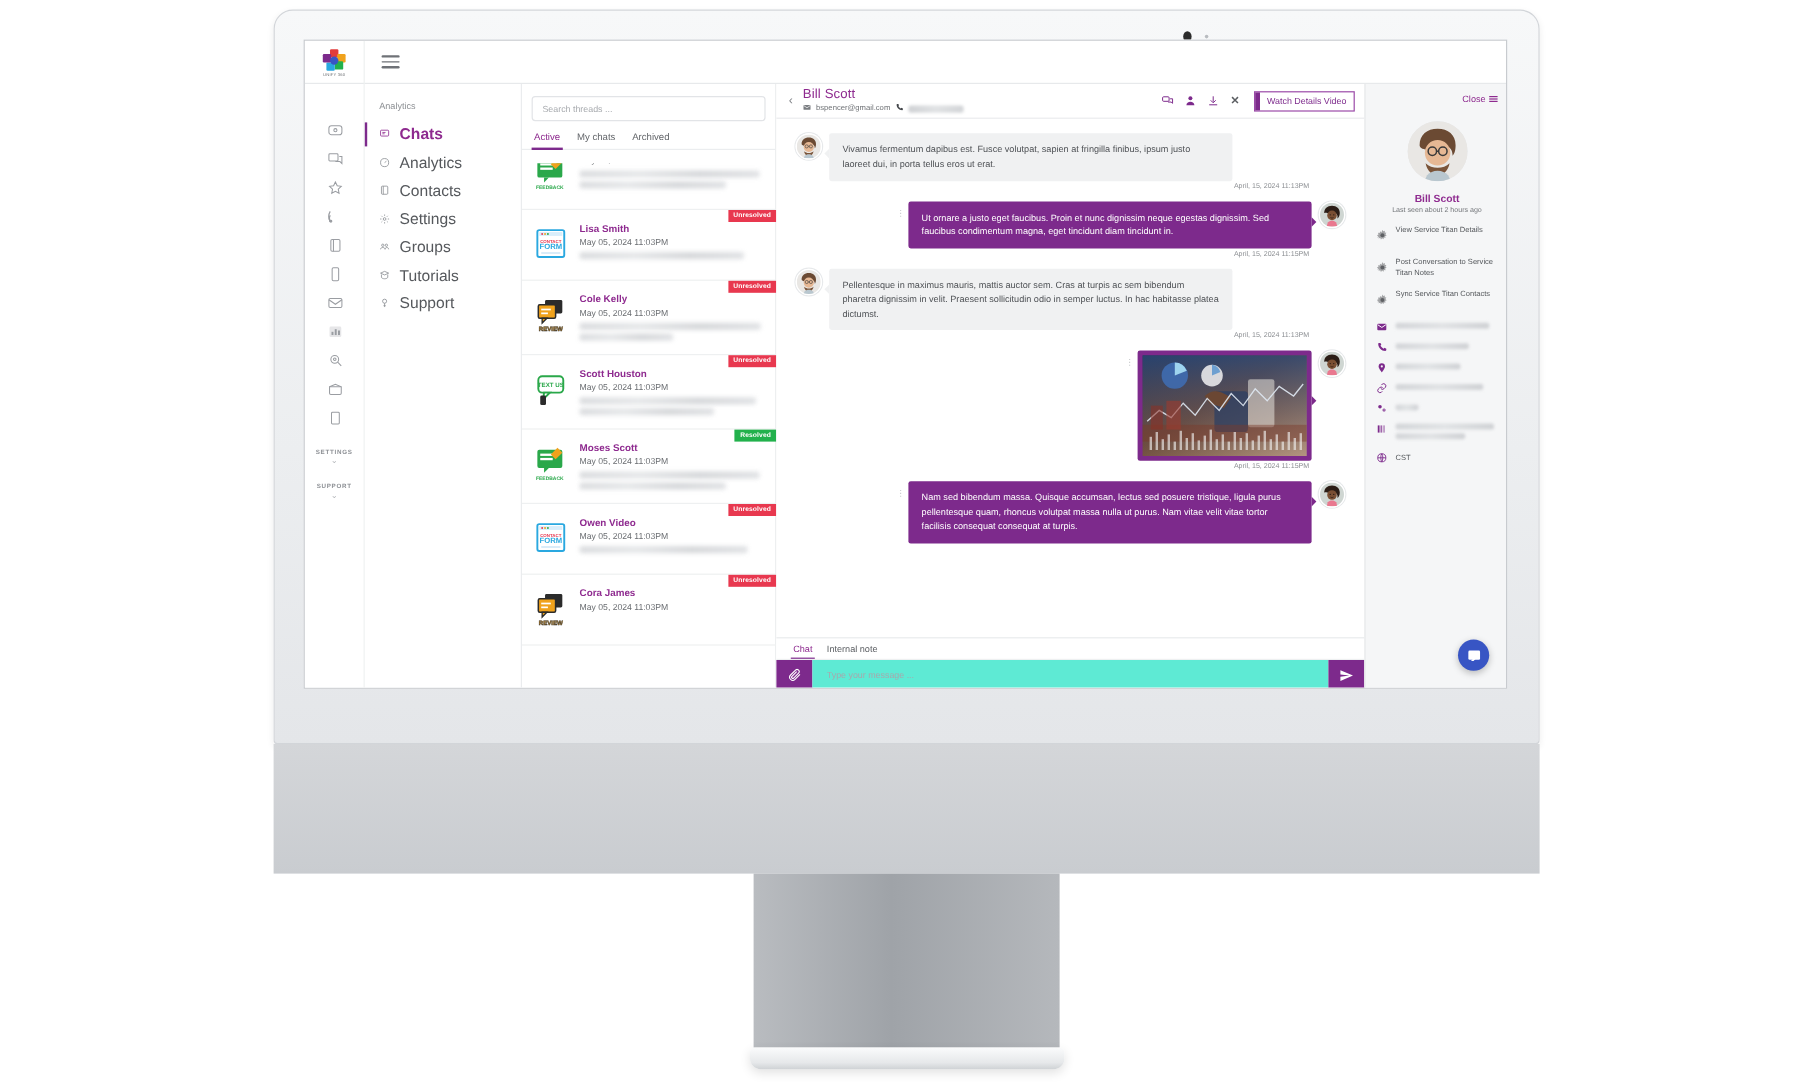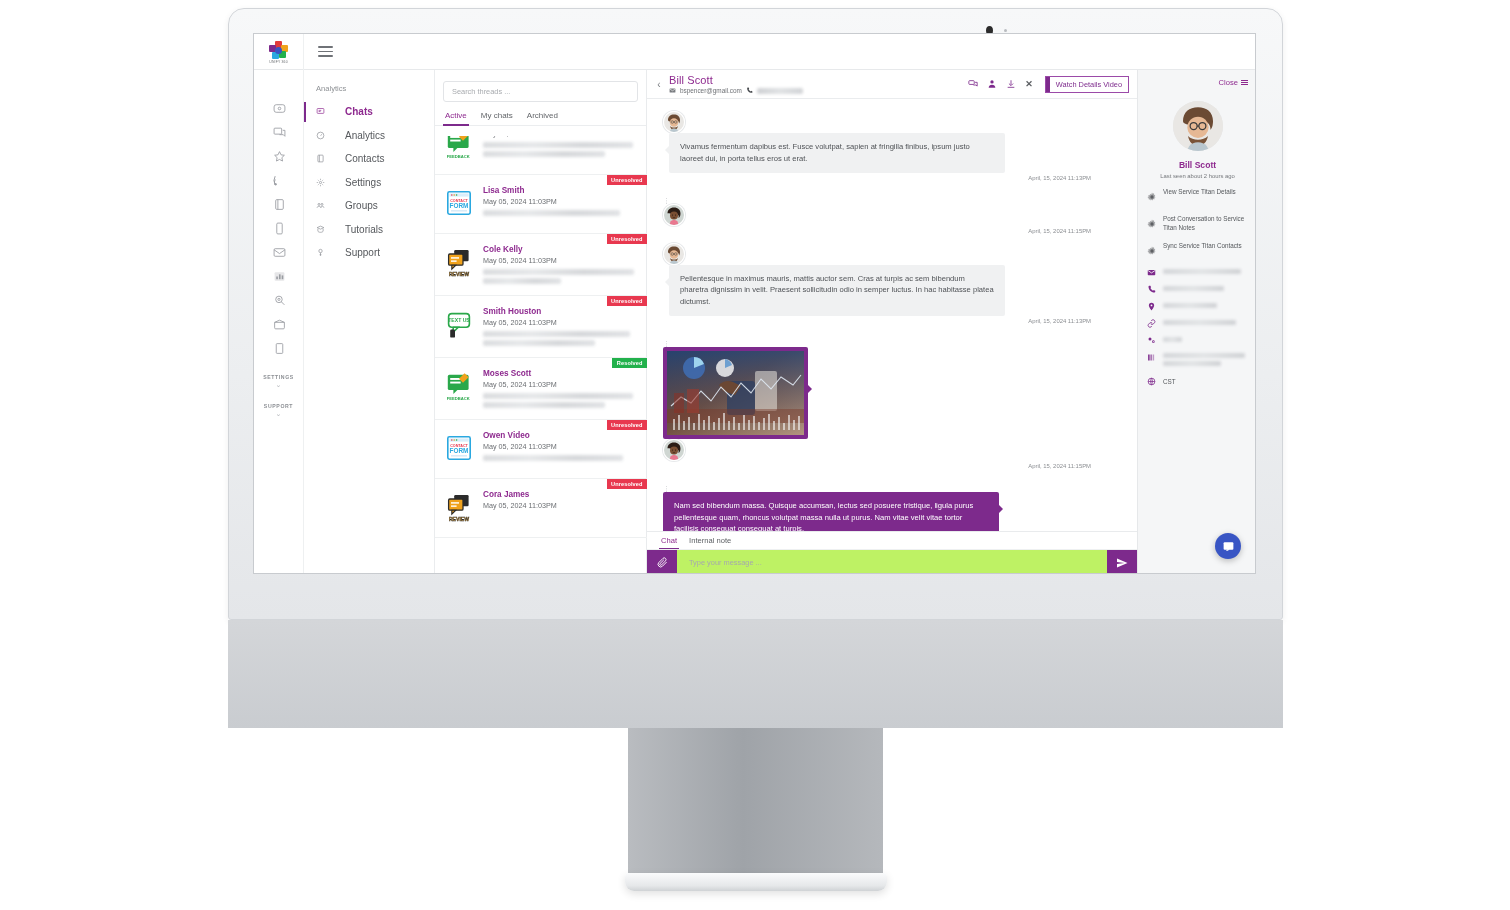--- a/index.html
+++ b/index.html
@@ -70,22 +70,22 @@
                color:#9a9da2; }
   .rail-icon svg { width:13px; height:13px; }
   .rail-group { margin-top:14px; text-align:center; }
   .rail-group-label { font-size:5.2px; letter-spacing:.6px; color:#8c8f94; font-weight:700; }
   .rail-group-caret { font-size:7px; color:#b4b7bb; line-height:9px; }
 
   
   #nav-panel { position:absolute; left:50px; top:36px; width:131px; height:505px; background:#fff;
                border-right:1px solid #eaecee; padding-top:14px; }
   #nav-title { font-size:7.6px; color:#8e9195; padding-left:12px; margin-bottom:7px; }
-  .nav-item { height:23.5px; display:flex; align-items:center; padding-left:12px; gap:20px;
-              font-size:10px; color:#55585c; position:relative; }
+  .nav-item { height:23.5px; display:flex; align-items:center; padding-left:12px; gap:8px;
+              font-size:13px; color:#55585c; position:relative; }
   .nav-item .nav-ico { width:9px; height:9px; color:#8b8e93; display:flex; align-items:center; }
   .nav-item .nav-ico svg { width:9px; height:9px; }
   .nav-item.active { color:#8e2a8f; font-weight:600; }
   .nav-item.active .nav-ico { color:#8e2a8f; }
   .nav-item.active::before { content:""; position:absolute; left:0; top:2px; bottom:2px; width:2.2px;
                              background:#7d2a8c; }
 
   
   #thread-panel { position:absolute; left:181px; top:36px; width:212px; height:505px; background:#fff;
                   border-right:1px solid #e9ebed; }
@@ -129,21 +129,21 @@
   #convo-actions { display:flex; align-items:center; gap:9px; }
   .head-ico { color:#7d2a8c; display:flex; }
   .head-ico svg { width:10px; height:10px; }
   #close-x { font-size:9px; color:#5b5e62; font-weight:600; }
   #watch-btn { display:flex; align-items:stretch; border:1px solid #9b4aa8; margin-left:3px; }
   #watch-btn .bar { width:4px; background:#7d2a8c; }
   #watch-btn .lbl { font-size:7.4px; color:#7d2a8c; padding:3px 6px; }
 
   #msg-scroll { position:absolute; left:0; top:29px; width:490px; height:432px; overflow:hidden;
                 padding:12px 16px 0 16px; }
-  .msg { display:flex; align-items:flex-start; margin-bottom:2px;flex-direction:column; }
+  .msg { display:flex; align-items:flex-start; margin-bottom:2px; }
   .msg.in { justify-content:flex-start; }
   .msg.out { justify-content:flex-end; }
   .avatar { width:22px; height:22px; border-radius:50%; flex:0 0 22px; overflow:hidden;
             border:1.5px solid #fff; box-shadow:0 0 0 1px #e7e9eb; }
   .avatar svg { display:block; width:100%; height:100%; }
   .bubble { max-width:336px; padding:8px 11px; font-size:7.6px; line-height:1.55; border-radius:2px;
             position:relative; }
   .bubble.in { background:#f0f1f2; color:#4f5256; margin-left:6px; }
   .bubble.out { background:#7d2a8c; color:#fff; margin-right:6px; }
   .bubble.in::before { content:""; position:absolute; left:-4px; top:13px; width:0;height:0;
@@ -163,21 +163,21 @@
               border-top:1px solid #e9ebed; background:#fff; }
   #composer-tabs { display:flex; gap:12px; padding:4px 0 0 14px; height:17px; }
   .comp-tab { font-size:7.6px; color:#5c5f63; position:relative; padding-bottom:4px; }
   .comp-tab.active { color:#8e2a8f; }
   .comp-tab.active::after { content:""; position:absolute; left:-2px; right:-2px; bottom:0;
                             height:1.5px; background:#7d2a8c; }
   #composer-row { display:flex; height:26px; border-top:1px solid #eef0f1; }
   #attach-btn { width:30px; background:#7d2a8c; display:flex; align-items:center; justify-content:center; }
   #attach-btn svg { width:11px; height:11px; color:#fff; }
   #msg-input { flex:1; border:none; outline:none; font-size:7.4px; color:#6d7075; padding:0 12px;
-               font-family:"Liberation Sans", sans-serif; background:#bef264; }
+               font-family:"Liberation Sans", sans-serif; background:#5eead4; }
   #msg-input::placeholder { color:#a6a9ad; }
   #send-btn { width:30px; background:#7d2a8c; display:flex; align-items:center; justify-content:center; }
   #send-btn svg { width:12px; height:12px; color:#fff; }
 
   
   #contact-panel { position:absolute; left:883px; top:36px; width:120px; height:505px;
                    background:#f5f6f7; border-left:1px solid #e6e8ea; padding:8px 9px 0 9px; }
   #close-row { text-align:right; font-size:7.6px; color:#8e2a8f; display:flex; justify-content:flex-end;
                align-items:center; gap:3px; }
   #close-row .bars { display:inline-block; width:7px; }
@@ -470,21 +470,21 @@
           <span class="thread-badge unresolved">Unresolved</span>
           <div class="thread-ico">
             <svg viewBox="0 0 40 40">
                 <rect x="7" y="7" width="26" height="17" rx="4" fill="#fff" stroke="#2aa84a" stroke-width="2"></rect>
                 <path d="M13 24l-1 7 7-7z" fill="#fff" stroke="#2aa84a" stroke-width="2"></path>
                 <text x="20" y="18" font-size="6.4" fill="#2aa84a" text-anchor="middle" font-family="Liberation Sans" font-weight="bold">TEXT US</text>
                 <rect x="9" y="27" width="6" height="10" rx="1.5" fill="#2b2b2b"></rect>
               </svg>
           </div>
           <div class="thread-body">
-            <div class="thread-name">Smith Houston</div>
+            <div class="thread-name">Scott Houston</div>
             <div class="thread-date">May 05, 2024 11:03PM</div>
             <div class="thread-preview">
               <div class="blur-line" style="width:94%"></div>
                 <div class="blur-line" style="width:72%"></div>
             </div>
           </div>
         </div>
 
 
         <div class="thread-row">
@@ -615,20 +615,21 @@
                 <path d="M12 28c1 5 4 8 8 8s7-3 8-8c-2 2-5 3-8 3s-6-1-8-3z" fill="#7a5439"></path>
                 <path d="M13 36c2-2 4-3 7-3s5 1 7 3l2 4H11z" fill="#b9c7cf"></path>
               </svg>
           </div>
           <div class="bubble in">Vivamus fermentum dapibus est. Fusce volutpat, sapien at fringilla finibus, ipsum justo laoreet dui, in porta tellus eros ut erat.</div>
         </div>
         <div class="stamp">April, 15, 2024 11:13PM</div>
 
         <div class="msg out">
           <span class="dots">⋮</span>
+          <div class="bubble out">Ut ornare a justo eget faucibus. Proin et nunc dignissim neque egestas dignissim. Sed faucibus condimentum magna, eget tincidunt diam tincidunt in.</div>
           <div class="avatar">
             <svg viewBox="0 0 40 40">
                 <rect width="40" height="40" fill="#cfd6d2"></rect>
                 <path d="M7 17c0-7 5-12 13-12s13 5 13 12c0 5-2 8-4 9 1-5-1-8-4-8-5 0-9 1-13-1-3-1-5 0-5 0z" fill="#2b1d16"></path>
                 <circle cx="20" cy="21" r="8" fill="#7a4f33"></circle>
                 <circle cx="17" cy="20" r="1" fill="#1d1410"></circle>
                 <circle cx="23" cy="20" r="1" fill="#1d1410"></circle>
                 <path d="M17.5 24.5c1.5 1.2 3.5 1.2 5 0" stroke="#1d1410" stroke-width="1" fill="none"></path>
                 <path d="M13 33c2-2 4-3 7-3s5 1 7 3l2 7H11z" fill="#e9788f"></path>
               </svg>

